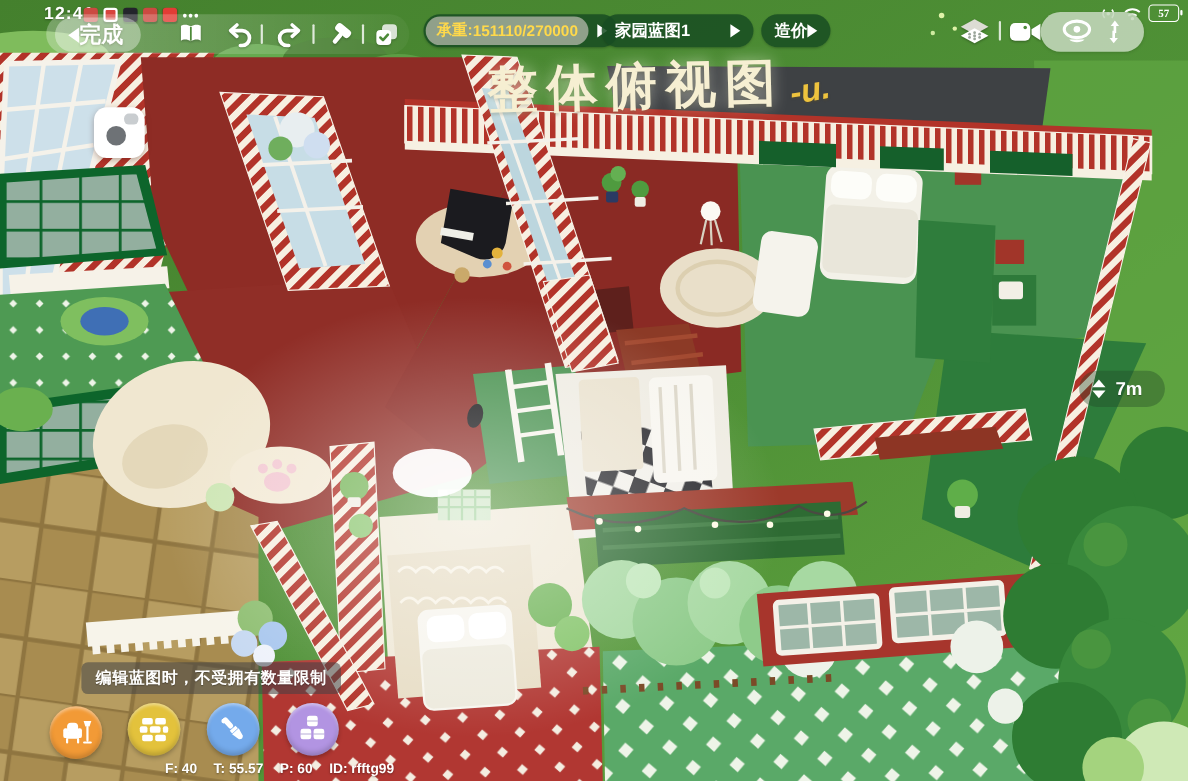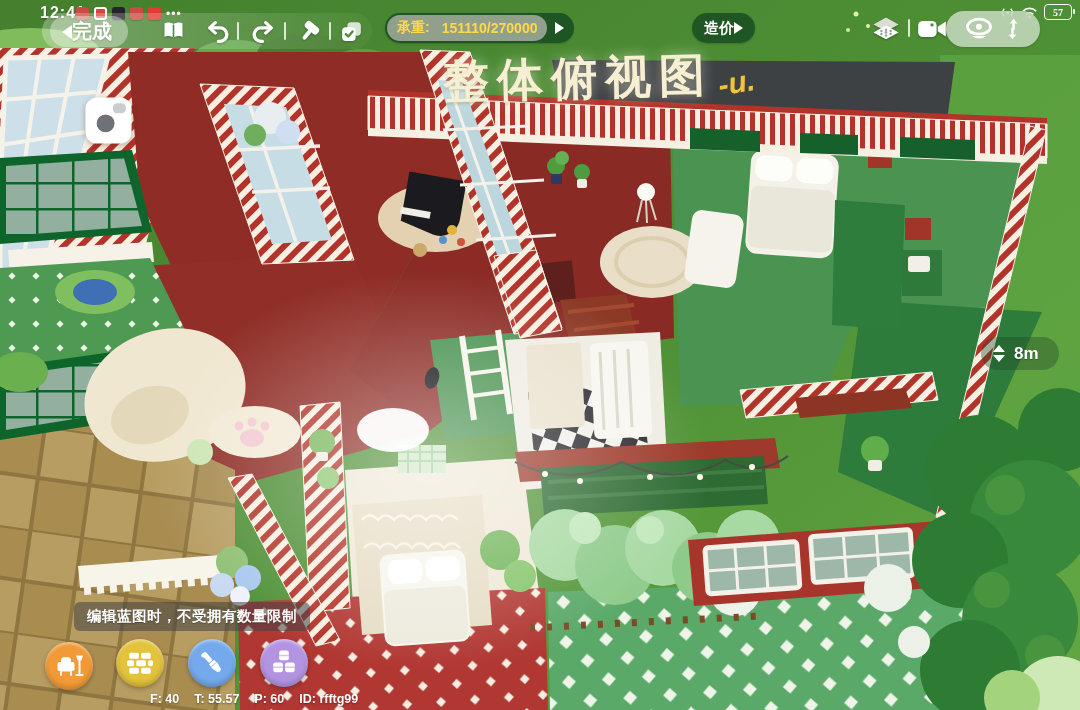--- a/index.html
+++ b/index.html
@@ -44,21 +44,21 @@
   .tbtn{position:absolute;top:18px;width:26px;height:26px;display:flex;align-items:center;
     justify-content:center;cursor:pointer;filter:drop-shadow(0 1px 1px rgba(0,0,0,.25));}
   .vdiv{position:absolute;top:22px;width:2px;height:18px;background:rgba(255,255,255,.8);
     border-radius:1px;}
 
   .gpill{position:absolute;top:13px;height:30px;border-radius:16px;background:rgba(23,76,34,.85);
     display:flex;align-items:center;color:#fff;font-weight:bold;font-size:15px;cursor:pointer;
     box-shadow:0 1px 2px rgba(0,0,0,.2);}
   .load-pill{left:385px;padding-right:10px;}
   .load-chip{height:26px;margin-left:2px;border-radius:14px;background:rgba(156,168,150,.9);
-    display:flex;align-items:center;padding:0 10px;gap:12px;}
+    display:flex;align-items:center;padding:0 10px;gap:0;}
   .yellow{color:#ffd94a;font-size:14px;font-weight:bold;}
   .bp-pill{left:547px;width:138px;padding:0 12px;justify-content:space-between;box-sizing:border-box;}
   .cost-pill{left:692px;padding:0 12px;gap:0;}
 
   .rbtn{position:absolute;top:14px;width:34px;height:30px;display:flex;align-items:center;
     justify-content:center;cursor:pointer;filter:drop-shadow(0 1px 1px rgba(0,0,0,.3));}
   .eye-pill{position:absolute;left:946px;top:11px;width:94px;height:36px;border-radius:19px;
     background:rgba(196,215,188,.88);display:flex;align-items:center;justify-content:center;
     gap:10px;cursor:pointer;box-shadow:0 1px 3px rgba(0,0,0,.15);}
 
@@ -423,20 +423,24 @@
     </svg>
   </div>
 
   <div class="gpill load-pill">
     <span class="load-chip">
       <span class="yellow">承重:</span>
       <span class="yellow">151110/270000</span>
     </span>
     <span class="chev-r" style="margin-left:8px"></span>
   </div>
+  <div class="gpill bp-pill">
+    <span>家园蓝图1</span>
+    <span class="chev-r"></span>
+  </div>
   <div class="gpill cost-pill">
     <span>造价</span>
     <span class="chev-r"></span>
   </div>
 
   <div class="rbtn" style="left:869px">
     <svg width="32" height="28" viewBox="0 0 28 24">
       <path d="M14 2 L25 8 L14 14 L3 8 Z" fill="#dcdcd4"></path>
       <path d="M14 9 L25 15 L14 21 L3 15 Z" fill="#fff"></path>
       <g fill="#9aa59a">
@@ -478,21 +482,21 @@
       <rect x="20" y="5" width="9" height="7" rx="3" fill="#c9cdd0"></rect>
       <circle cx="15" cy="19" r="6.2" fill="#6e7276"></circle>
     </svg>
   </div>
 
   <div class="height-pill">
     <span class="tris">
       <span class="tri-up"></span>
       <span class="tri-down"></span>
     </span>
-    <span class="val">8m</span>
+    <span class="val">7m</span>
   </div>
 
   <div class="tooltip">
     <span>编辑蓝图时，不受拥有数量限制</span>
   </div>
 
   <div class="dockbtn" style="left: 45px; top: 642px; background: rgb(242, 154, 54);">
     <svg width="30" height="28" viewBox="0 0 30 26">
       <rect x="7" y="4" width="10" height="9" rx="3.5" fill="#fff"></rect>
       <rect x="3.5" y="9" width="4.5" height="9" rx="2" fill="#fff"></rect>

